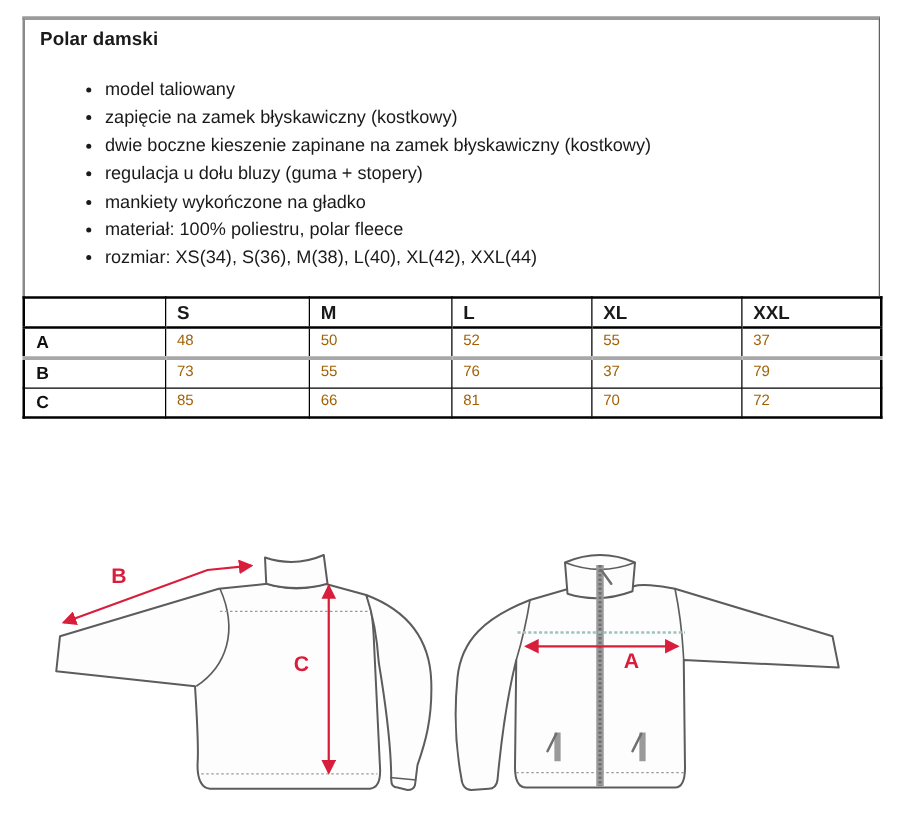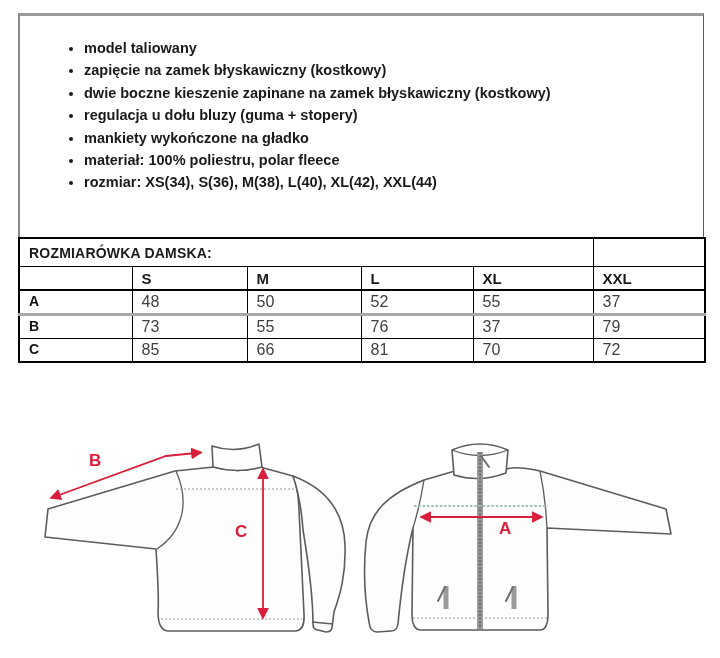--- a/index.html
+++ b/index.html
@@ -9,33 +9,33 @@
   
   .doc-box{
     position:absolute;left:18px;top:13px;width:686px;height:224px;
     box-sizing:border-box;
     border-top:3px solid #9b9b9b;
     border-left:2px solid #8a8a8a;
     border-right:1px solid #5f5f5f;
     background:#fff;
   }
   .doc-title{margin:7px 0 0 12px;font-size:15px;font-weight:bold;letter-spacing:.1px;}
-  ul.features{margin:21px 0 0 0;padding-left:64px;font-weight:bold;}
+  ul.features{margin:21px 0 0 0;padding-left:64px;}
   ul.features li{font-size:14.5px;line-height:22.4px;list-style-type:disc;}
 
   
   table.size-table{
     position:absolute;left:18px;top:237px;width:686px;
     border-collapse:collapse;table-layout:fixed;background:#fff;
     border:2px solid #000;
   }
   table.size-table td{border:1px solid #000;padding:0 0 0 9px;vertical-align:middle;}
   tr.title-row td{height:27px;font-size:14px;font-weight:bold;letter-spacing:.2px;}
   tr.header-row td{height:22px;font-size:15px;font-weight:bold;border-bottom:2px solid #000;}
-  tr.data-row td{height:20px;font-size:16px;vertical-align:top;padding-top:2px;color:#404040;}
+  tr.data-row td{height:20px;font-size:12px;vertical-align:top;padding-top:2px;color:#a16207;}
   tr.data-row td.row-label{font-size:14px;font-weight:bold;color:#111;}
   tr.row-a td{border-bottom:3px solid #a8a8a8;}
   tr.row-b td{border-bottom:1px solid #000;}
 
   
   svg.diagram{position:absolute;left:0;top:395px;width:720px;height:263px;}
   .outline{fill:#fdfdfd;stroke:#5c5c5c;stroke-width:1.6;stroke-linejoin:round;}
   .seamline{fill:none;stroke:#5c5c5c;stroke-width:1.3;}
   .stitch{fill:none;stroke:#9a9a9a;stroke-width:1;stroke-dasharray:2 2;}
   .teal{fill:none;stroke:#9dc3c0;stroke-width:2;stroke-dasharray:2.5 1.8;}
@@ -44,20 +44,21 @@
   .zippull{fill:none;stroke:#6f6f6f;stroke-width:2;stroke-linecap:round;}
   .measure{fill:none;stroke:#d81e3a;stroke-width:1.8;}
   .mlabel{font-family:"Liberation Sans",sans-serif;font-weight:bold;font-size:17px;}
 </style>
 </head>
 <body>
 
 <div class="canvas">
 
   <div class="doc-box">
+    <div class="doc-title">Polar damski</div>
     <ul class="features">
       <li>model taliowany</li>
       <li>zapięcie na zamek błyskawiczny (kostkowy)</li>
       <li>dwie boczne kieszenie zapinane na zamek błyskawiczny (kostkowy)</li>
       <li>regulacja u dołu bluzy (guma + stopery)</li>
       <li>mankiety wykończone na gładko</li>
       <li>materiał: 100% poliestru, polar fleece</li>
       <li>rozmiar: XS(34), S(36), M(38), L(40), XL(42), XXL(44)</li>
     </ul>
   </div>
@@ -65,24 +66,20 @@
   <table class="size-table">
     <colgroup>
       <col style="width:113px">
         <col style="width:115px">
         <col style="width:114px">
       <col style="width:112px">
         <col style="width:120px">
         <col style="width:112px">
     </colgroup>
     <tbody>
-        <tr class="title-row">
-      <td colspan="5">ROZMIARÓWKA DAMSKA:</td>
-      <td></td>
-    </tr>
     <tr class="header-row">
       <td></td>
       <td>S</td>
       <td>M</td>
       <td>L</td>
       <td>XL</td>
       <td>XXL</td>
     </tr>
     <tr class="data-row row-a">
       <td class="row-label">A</td>

